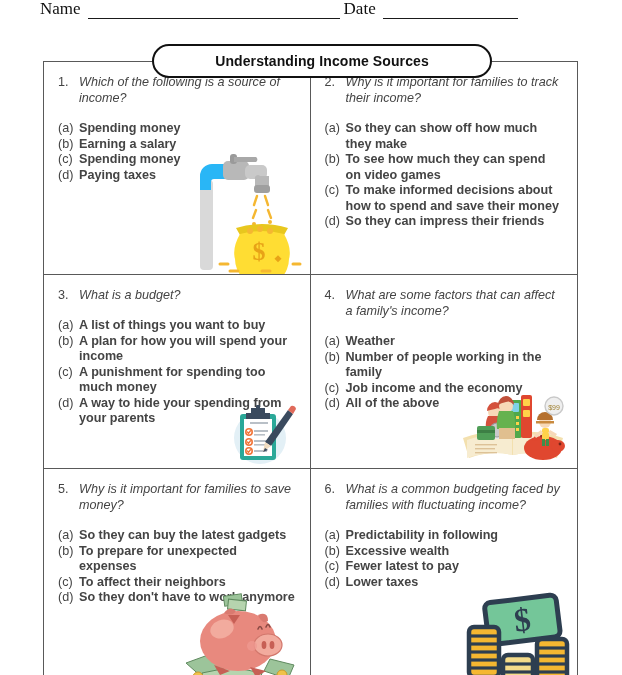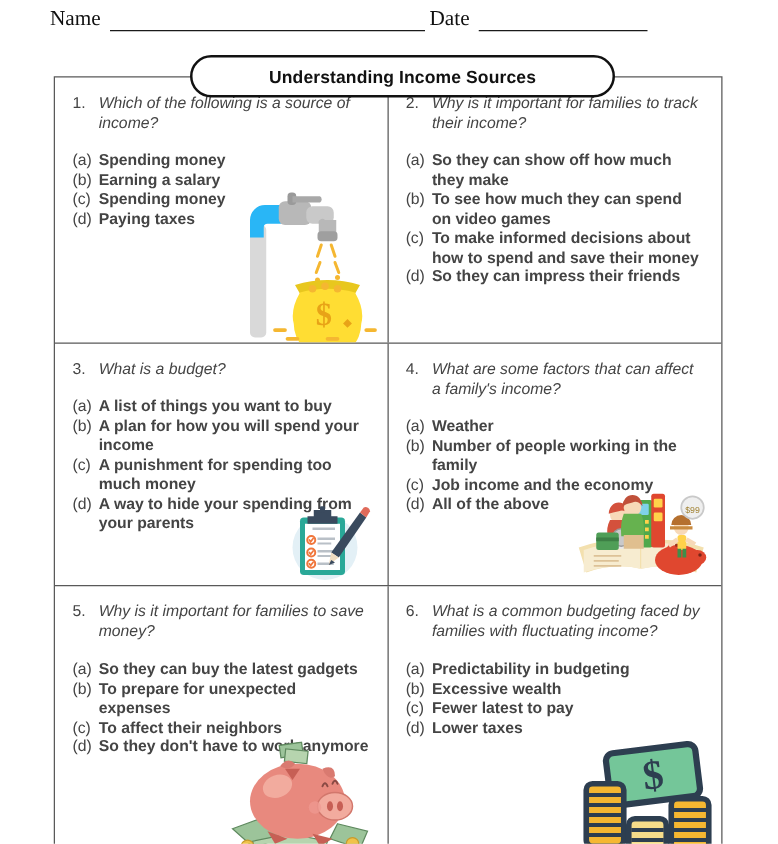--- a/index.html
+++ b/index.html
@@ -4,21 +4,21 @@
 <style>
   html,body{margin:0;padding:0;}
   body{
     width:622px;height:675px;overflow:hidden;background:#ffffff;
     font-family:"Liberation Sans", sans-serif;color:#3a3a3a;
     position:relative;
   }
   
   .header{
     position:absolute;left:0;top:0;width:622px;height:30px;
-    display:flex;align-items:center;
+    display:flex;align-items:flex-start;
   }
   .hdr-label{
     font-family:"Liberation Serif", serif;font-size:17px;color:#101010;
     line-height:1;padding-bottom:2px;
   }
   .hdr-rule{
     border-bottom:1.6px solid #1a1a1a;height:14px;margin:0 4px 0 7px;
   }
   #rule-name{width:252px;}
   #rule-date{width:135px;}
@@ -384,21 +384,21 @@
     </div>
 
     <div class="cell">
       <div class="q-head">
         <span class="q-num">6.</span>
         <span class="q-text">What is a common budgeting faced by families with fluctuating income?</span>
       </div>
       <div class="opts">
         <div class="opt">
           <span class="opt-key">(a)</span>
-          <span class="opt-val">Predictability in budgeting</span>
+          <span class="opt-val">Predictability in following</span>
         </div>
         <div class="opt">
           <span class="opt-key">(b)</span>
           <span class="opt-val">Excessive wealth</span>
         </div>
         <div class="opt">
           <span class="opt-key">(c)</span>
           <span class="opt-val">Fewer latest to pay</span>
         </div>
         <div class="opt">

